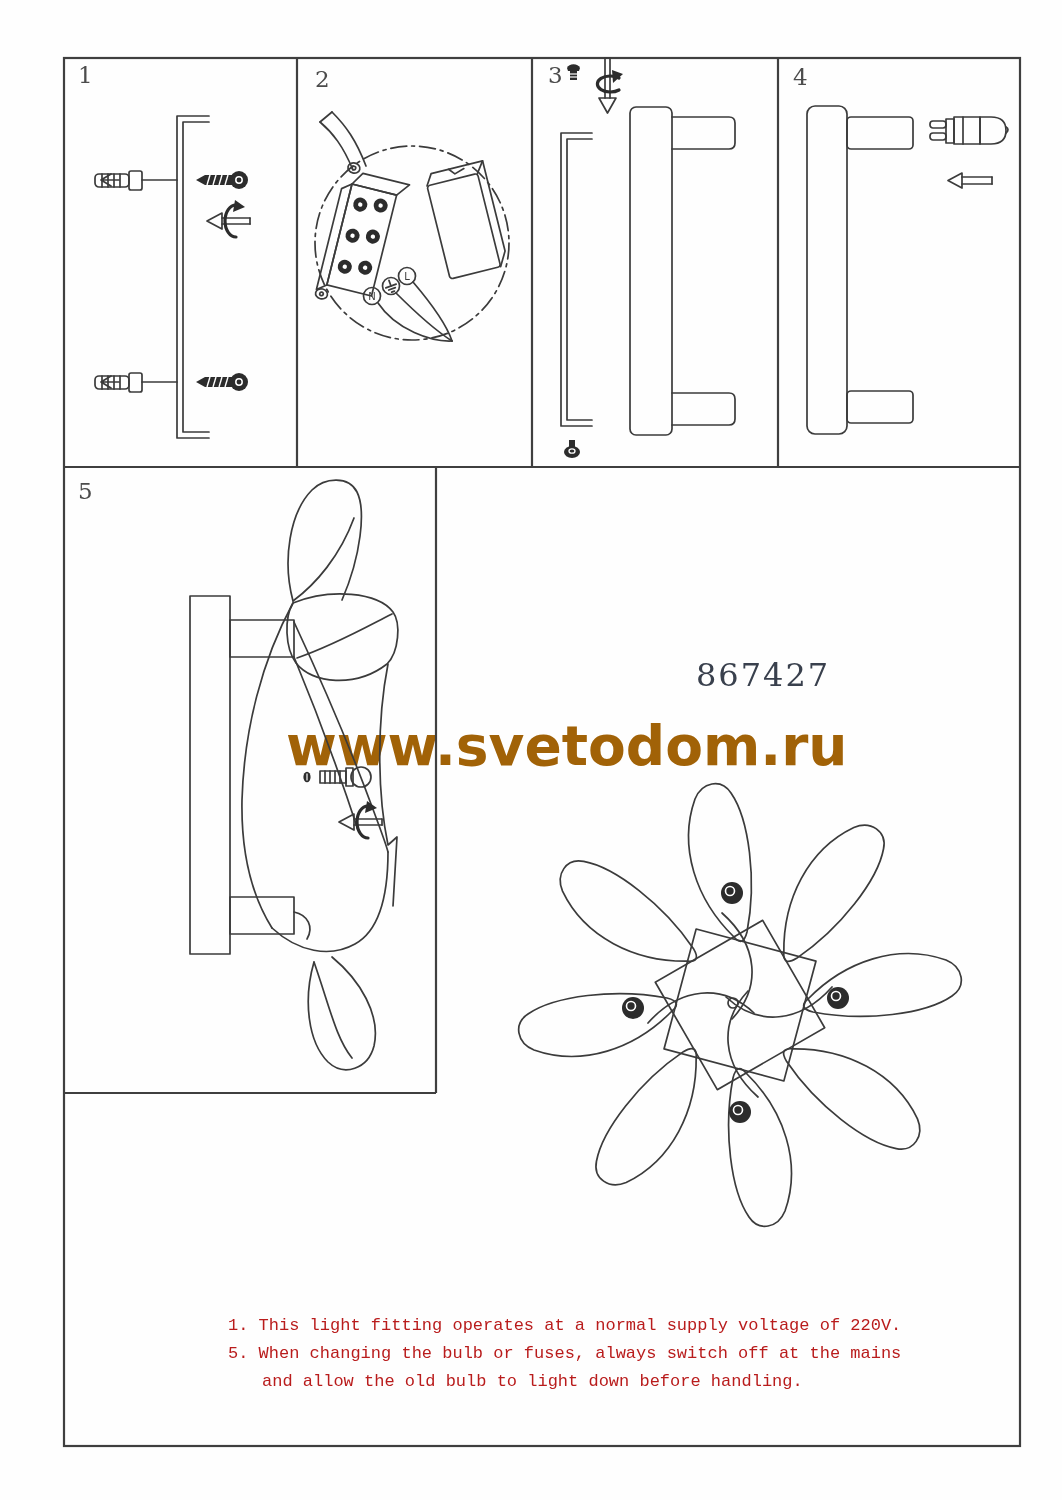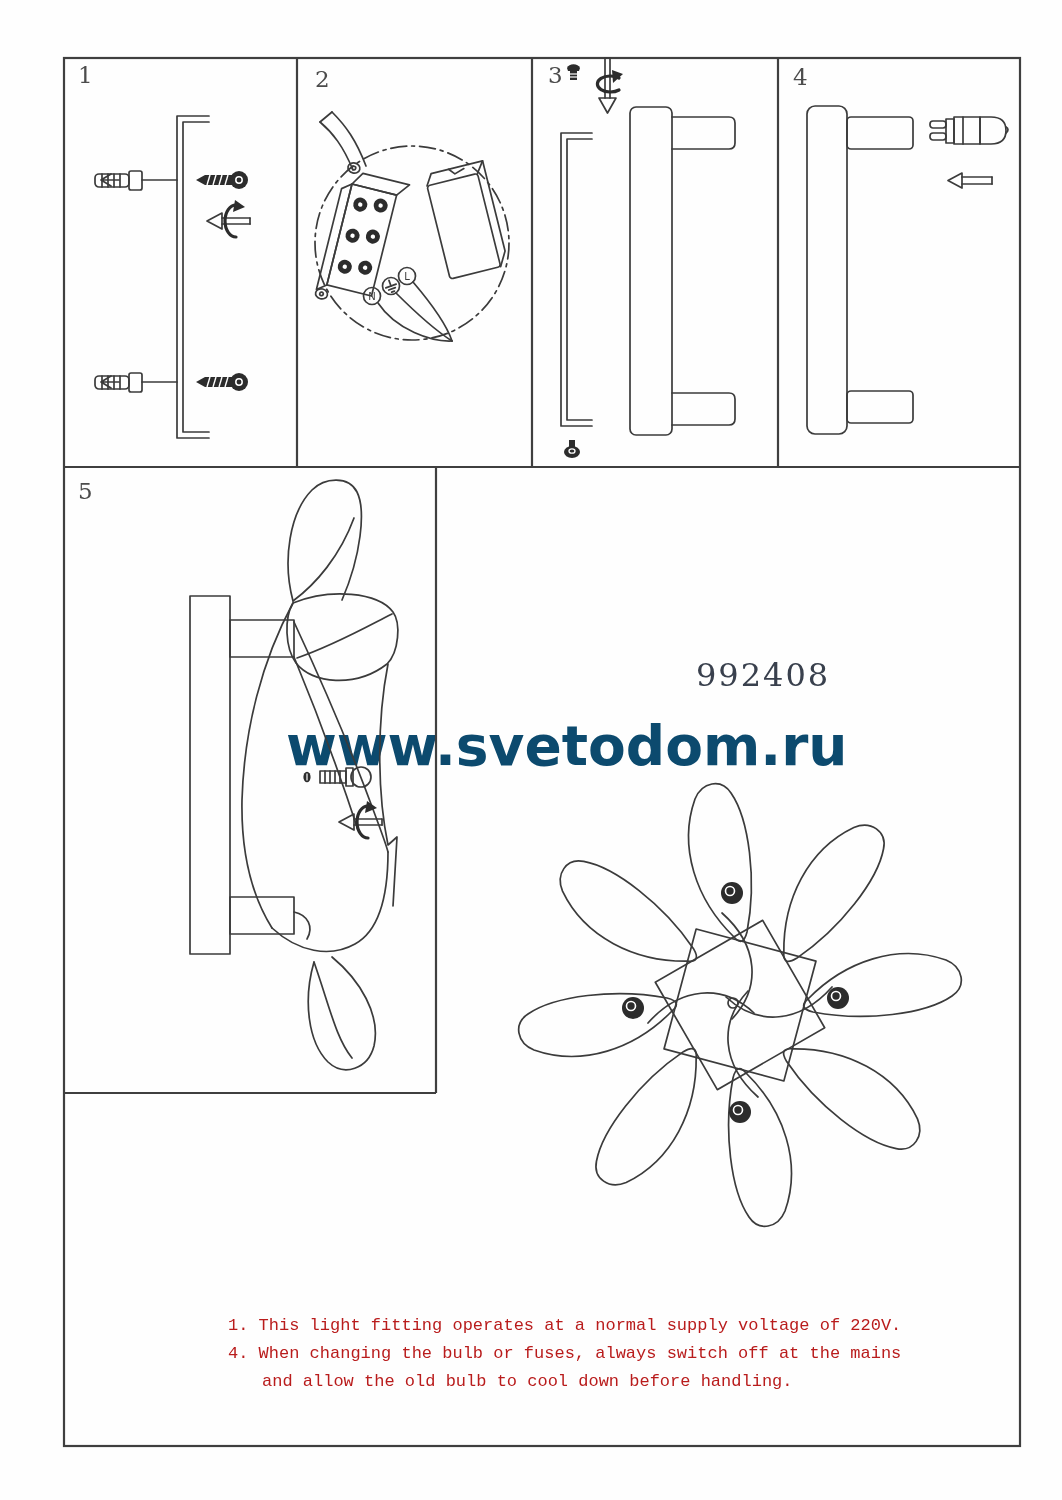--- a/index.html
+++ b/index.html
@@ -7,21 +7,21 @@
         font-family:"DejaVu Serif", serif;}
   .art{position:absolute;left:0;top:0;}
   .ln{fill:none;stroke:#3b3b3b;stroke-width:1.7;stroke-linecap:round;stroke-linejoin:round;}
   .bd{fill:none;stroke:#3f3f3f;stroke-width:2.2;}
   .fl{fill:#2c2c2c;stroke:none;}
   .thick{fill:none;stroke:#2c2c2c;stroke-width:3.2;stroke-linecap:round;}
   .panel-num{position:absolute;font-family:"DejaVu Serif",serif;font-size:23px;color:#4c4c4c;}
   .product-num{position:absolute;left:696px;top:656px;font-family:"DejaVu Serif",serif;
                font-size:32px;letter-spacing:2px;color:#39404d;}
   .watermark{position:absolute;left:286px;top:714px;font-family:"DejaVu Sans",sans-serif;
-             font-size:55px;font-weight:bold;color:#0c4a6e;letter-spacing:0px;white-space:nowrap;}
+             font-size:55px;font-weight:bold;color:#a16207;letter-spacing:0px;white-space:nowrap;}
   .notes{position:absolute;left:228px;top:1312px;font-family:"Liberation Mono",monospace;
          font-size:17px;line-height:28px;color:#b91c1c;white-space:nowrap;}
   .notes .indent{padding-left:34px;}
   .wire-label{font-family:"DejaVu Sans",sans-serif;font-size:10px;fill:#3b3b3b;text-anchor:middle;}
 </style>
 </head>
 <body>
 
 <div class="page">
 
@@ -278,21 +278,21 @@
       </g>
     </g>
   </svg>
 
   <div class="panel-num" style="left:78px;top:62px;">1</div>
   <div class="panel-num" style="left:315px;top:66px;">2</div>
   <div class="panel-num" style="left:548px;top:62px;">3</div>
   <div class="panel-num" style="left:793px;top:64px;">4</div>
   <div class="panel-num" style="left:78px;top:478px;">5</div>
 
-  <div class="product-num">992408</div>
+  <div class="product-num">867427</div>
 
   <div class="notes">
     <div>1. This light fitting operates at a normal supply voltage of 220V.</div>
-    <div>4. When changing the bulb or fuses, always switch off at the mains</div>
-    <div class="indent">and allow the old bulb to cool down before handling.</div>
+    <div>5. When changing the bulb or fuses, always switch off at the mains</div>
+    <div class="indent">and allow the old bulb to light down before handling.</div>
   </div>
 
 </div>
 
 </body></html>

